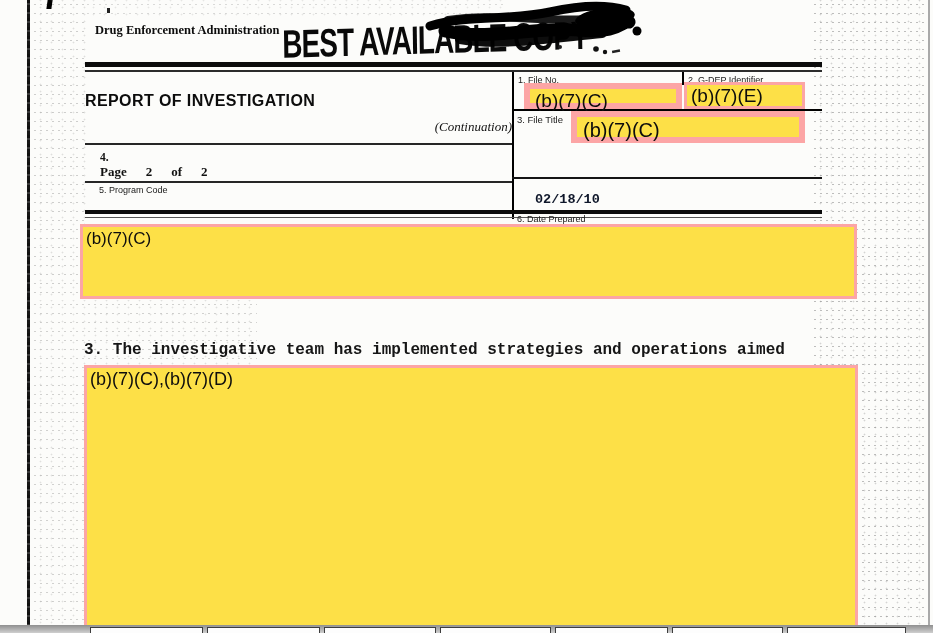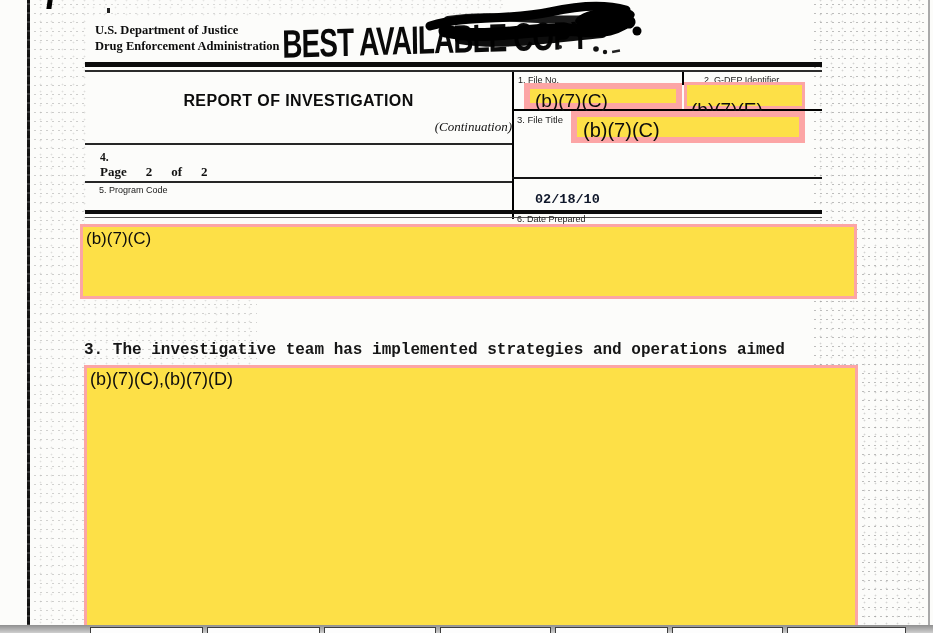--- a/index.html
+++ b/index.html
@@ -42,41 +42,41 @@
   .vdiv-main   { left:512px; top:72px; width:2px; height:147px; background:#000; }
   .vdiv-labels { left:682px; top:72px; width:2px; height:13px; background:#000; }
   .hline-r1 { left:512px; top:109px; width:310px; height:2px; background:#000; }
   .hline-r2 { left:512px; top:177px; width:310px; height:2px; background:#151515; }
   .hline-l1 { left:85px; top:143px; width:427px; height:2px; background:#262626; }
   .hline-l2 { left:85px; top:181px; width:427px; height:2px; background:#262626; }
   .rule-bot-thick { left:85px; top:210px; width:737px; height:4px; background:#0b0b0b; }
   .rule-bot-thin  { left:85px; top:217px; width:737px; height:1px; background:#555; }
 
   
-  .report-title { left:85px; top:92px; width:427px; text-align:center;
+  .report-title { left:85px; top:92px; width:427px; text-align:left;
     font-weight:700; font-size:16px; letter-spacing:.4px; color:#0c0c0c; }
   .report-sub { left:85px; top:119px; width:427px; text-align:right;
     font-family:"Liberation Serif", serif; font-style:italic; font-size:13px; color:#101010; }
   .item4 { left:100px; top:151px; font-family:"Liberation Serif", serif; font-weight:bold; font-size:11.5px; }
   .page-line { left:100px; top:164px; font-family:"Liberation Serif", serif; font-weight:bold; font-size:13px; }
   .page-line span { margin-right:19px; }
   .small-label { font-size:9px; color:#1a1a1a; }
   .program-label { left:99px; top:185px; }
 
   
   .file-no-label { left:518px; top:75px; }
-  .gdep-label { left:704px; top:75px;text-decoration:underline; }
+  .gdep-label { left:688px; top:75px;text-decoration:underline; }
   .file-title-label { left:517px; top:114px; font-size:9.5px; }
   .date-label { left:517px; top:181px;margin-top:33px; }
   .redact-box { background:#fde047; border:6px solid #fca5a5; color:#0d0d0d;
     font-family:"Liberation Sans", sans-serif; }
   .box-file-no { left:524px; top:83px; width:158px; height:26px; font-size:19px;
     padding:1px 0 0 5px; }
   .box-gdep { left:684px; top:82px; width:121px; height:27px; border-width:3px;
-    font-size:19px; padding:14px 0 0 4px; }
+    font-size:19px; padding:0 0 0 4px; }
   .box-file-title { left:571px; top:111px; width:234px; height:32px; font-size:20px;
     padding:2px 0 0 6px; }
   .date-value { left:535px; top:192px; font-family:"Liberation Mono", monospace;
     font-weight:700; font-size:13.5px; color:#0f172a; }
 
   
   .red-box1 { left:80px; top:224px; width:777px; height:75px; border-width:3px;
     font-size:17px; padding:2px 0 0 3px; }
   .paragraph { left:84px; top:302px; font-family:"Liberation Mono", monospace;
     font-weight:700; font-size:16px; line-height:19.5px; color:#161616; white-space:pre; }
@@ -97,21 +97,20 @@
   <div class="abs edge-left"></div>
   <div class="abs corner-tick"></div>
   <div class="abs tiny-mark"></div>
   <div class="abs edge-right"></div>
   <div class="abs noise noise-a"></div>
   <div class="abs noise noise-b"></div>
   <div class="abs noise noise-c"></div>
   <div class="abs noise noise-d"></div>
 
   <div class="abs agency">
-    <div>U.S. Department of Justice</div>
     <div>Drug Enforcement Administration</div>
   </div>
 
   <div class="abs stamp">BEST AVAILABLE COPY</div>
   <svg class="abs scribble" viewBox="0 0 260 60" xmlns="http://www.w3.org/2000/svg">
     <g stroke="#000" fill="none" stroke-linecap="round">
       <path d="M30 26 C70 14 110 21 150 12 S212 6 226 10" stroke-width="9"></path>
       <path d="M45 31 C90 41 140 26 180 30 S222 20 229 22" stroke-width="13"></path>
       <path d="M60 39 C100 46 150 38 202 33" stroke-width="10" opacity=".95"></path>
       <path d="M48 20 C95 12 150 24 200 18" stroke-width="8" opacity=".9"></path>

